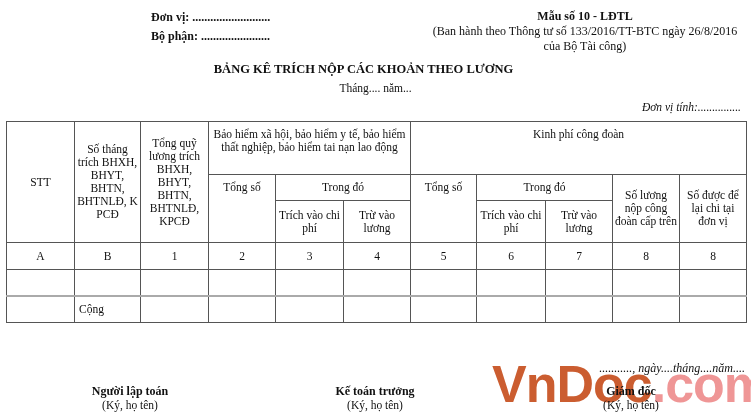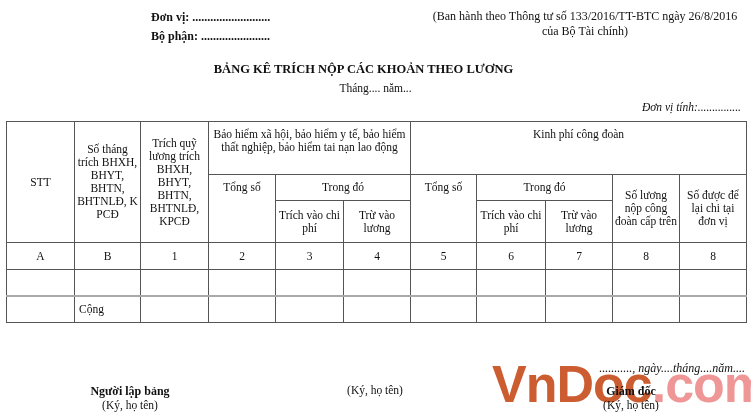--- a/index.html
+++ b/index.html
@@ -42,22 +42,23 @@
     .wm-a { color: #c2410c; opacity: 0.85; }
     .wm-b { color: #ec7c7c; opacity: 0.8; }
   </style>
 </head>
 <body>
 
 <div class="abs unit-line" style="top:10px">Đơn vị: ..........................</div>
 <div class="abs unit-line" style="top:29px">Bộ phận: .......................</div>
 
 <div class="abs form-no" style="top:9px">
+  <span class="b">Mẫu số 10 - LĐTL</span>
   <span style="display:block">(Ban hành theo Thông tư số 133/2016/TT-BTC ngày 26/8/2016</span>
-  <span style="display:block">của Bộ Tài chính)</span>
+  <span style="display:block">của Bộ Tài công)</span>
 </div>
 
 <div class="abs title">BẢNG KÊ TRÍCH NỘP CÁC KHOẢN THEO LƯƠNG</div>
 <div class="abs period">Tháng.... năm...</div>
 <div class="abs unit-calc">Đơn vị tính:...............</div>
 
 <table class="grid">
   <colgroup>
     <col style="width:68px">
       <col style="width:66px">
@@ -68,21 +69,21 @@
       <col style="width:66px">
       <col style="width:69px">
     <col style="width:67px">
       <col style="width:67px">
       <col style="width:67px">
   </colgroup>
   <tbody>
       <tr style="height:53px">
     <td rowspan="3">STT</td>
     <td rowspan="3">Số tháng trích BHXH, BHYT, BHTN, BHTNLĐ, K PCĐ</td>
-    <td rowspan="3" class="lt">Trích quỹ lương trích BHXH, BHYT, BHTN, BHTNLĐ, KPCĐ</td>
+    <td rowspan="3" class="lt">Tổng quỹ lương trích BHXH, BHYT, BHTN, BHTNLĐ, KPCĐ</td>
     <td colspan="3" class="top">Bảo hiểm xã hội, bảo hiểm y tế, bảo hiểm thất nghiệp, bảo hiểm tai nạn lao động</td>
     <td colspan="5" class="top">Kinh phí công đoàn</td>
   </tr>
   <tr style="height:26px">
     <td rowspan="2" class="top">Tổng số</td>
     <td colspan="2">Trong đó</td>
     <td rowspan="2" class="top">Tổng số</td>
     <td colspan="2">Trong đó</td>
     <td rowspan="2">Số lương nộp công đoàn cấp trên</td>
     <td rowspan="2">Số được để lại chi tại đơn vị</td>
@@ -133,22 +134,23 @@
     <td></td>
   </tr>
 </tbody>
   </table>
 
 <div class="abs watermark"><span class="wm-a">VnDoc</span><span class="wm-b">.com</span></div>
 
 <div class="abs date-line">..........., ngày....tháng....năm....</div>
 
 <div class="abs sig" style="left:30px">
-  <span class="role">Người lập bảng</span>
+  <span class="role">Người lập toán</span>
   <span class="hint">(Ký, họ tên)</span>
 </div>
 <div class="abs sig" style="left:275px">
+  <span class="role">Kế toán trưởng</span>
   <span class="hint">(Ký, họ tên)</span>
 </div>
 <div class="abs sig" style="left:531px">
   <span class="role">Giám đốc</span>
   <span class="hint">(Ký, họ tên)</span>
 </div>
 
 </body></html>

